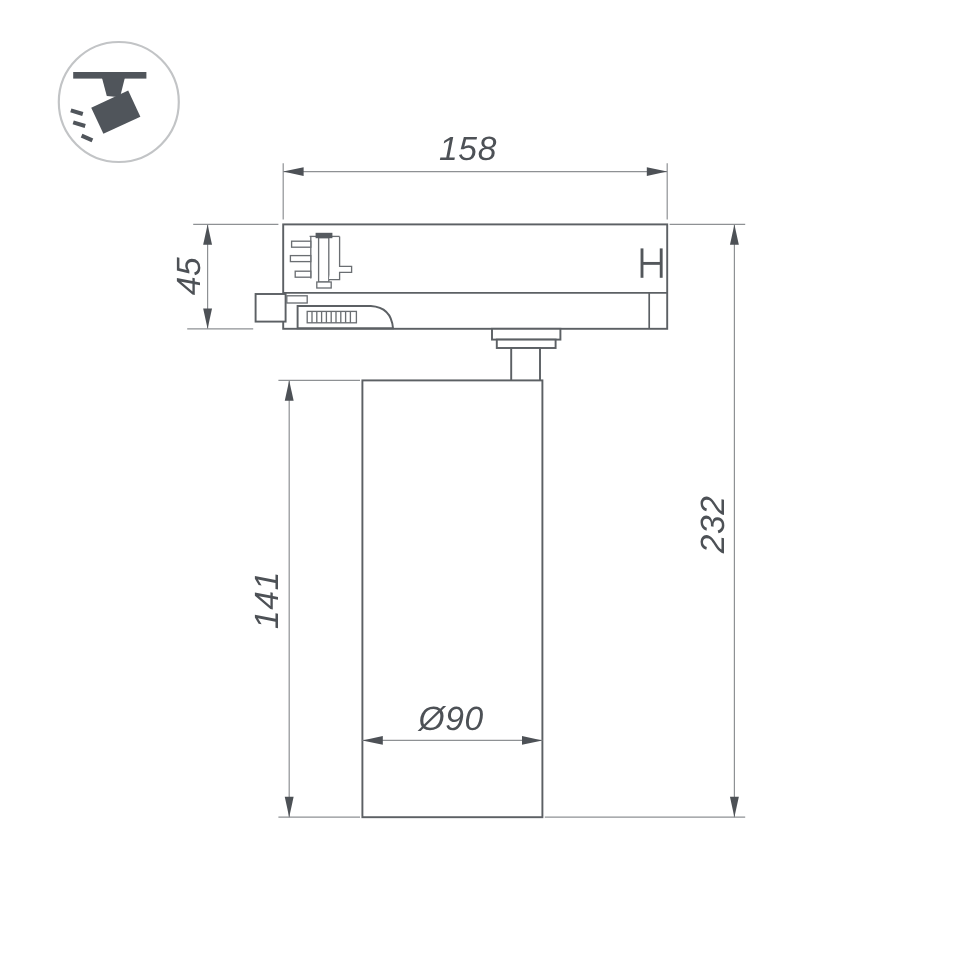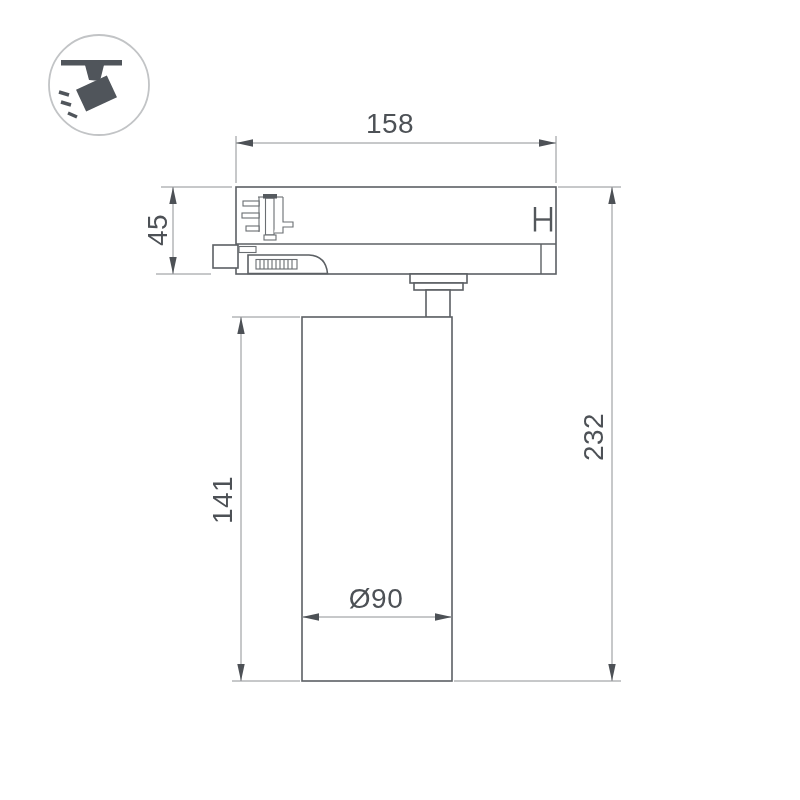--- a/index.html
+++ b/index.html
@@ -8,20 +8,21 @@
     background: #ffffff;
     width: 800px;
     height: 800px;
     overflow: hidden;
   }
   .canvas {
     position: relative;
     width: 800px;
     height: 800px;
     background: #ffffff;
+    font-style: italic;
   }
   svg { display: block; }
 
   
   .part {
     fill: #ffffff;
     stroke: #5c6064;
     stroke-width: 1.6;
     stroke-linejoin: miter;
   }

